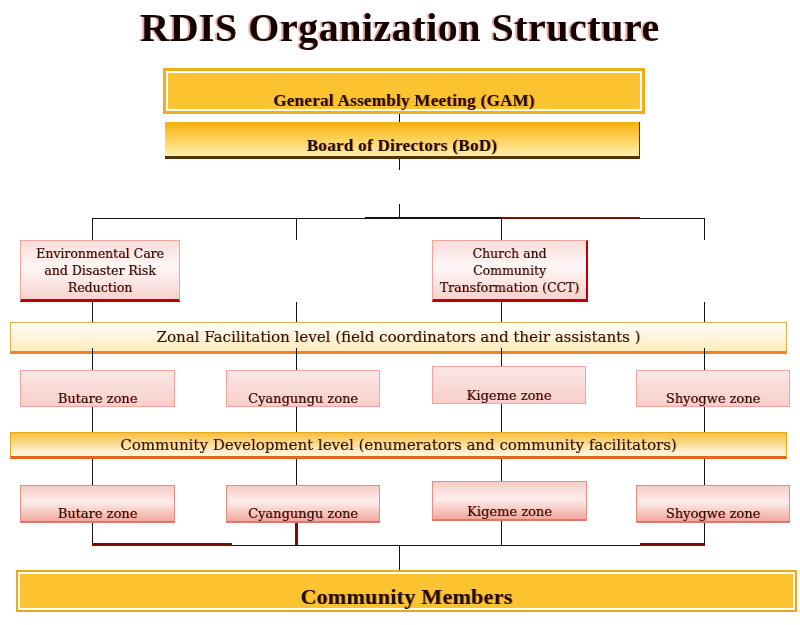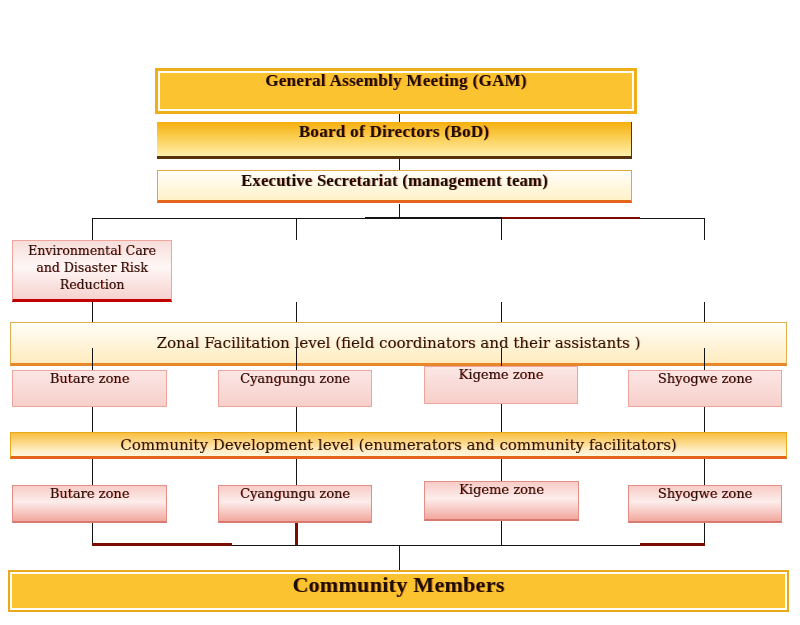--- a/index.html
+++ b/index.html
@@ -5,21 +5,21 @@
   html,body { margin:0; padding:0; background:#ffffff; }
   .stage {
     position:relative; width:800px; height:625px; background:#ffffff;
     font-family:"DejaVu Serif", serif; overflow:hidden;
   }
   .title {
     position:absolute; left:0; right:0; top:4px; text-align:center;
     font-family:"Liberation Serif", serif; font-weight:bold; font-size:40px;
     color:#140200; text-shadow:-2px 0 0 rgba(200,20,0,0.35); letter-spacing:0.5px;
   }
-  .box { position:absolute; box-sizing:border-box; display:flex; align-items:flex-start; justify-content:center; text-align:center; }
+  .box { position:absolute; box-sizing:border-box; display:flex; align-items:flex-end; justify-content:center; text-align:center;margin-left:8px; }
   .goldtext {
     font-family:"Liberation Serif", serif; font-weight:bold; font-size:17px;
     color:#1F0E00; text-shadow:1px 0 0 rgba(150,20,0,0.45); letter-spacing:0.3px;
   }
   .gambox {
     left:155px; top:68px; width:482px; height:46px;
     background:#FBC32F; border:3px solid #EFAF1D;
     box-shadow: inset 0 0 0 2px #FDFDF4;
   }
   .bodbox {
@@ -31,21 +31,21 @@
     left:157px; top:170px; width:475px; height:33px;
     background:linear-gradient(180deg,#FFFEFA,#FFF1C8);
     border:1px solid #DFA83E; border-bottom:3px solid #E2651B;
   }
   .execbox .goldtext { font-size:16.5px; }
   .bar {
     position:absolute; box-sizing:border-box; display:flex; align-items:center; justify-content:center;
     text-align:center; font-size:15px; color:#2A1300; text-shadow:0.8px 0 0 rgba(160,30,0,0.35);
   }
   .zonalbar {
-    left:10px; top:322px; width:777px; height:44px;
+    left:10px; top:322px; width:777px; height:32px;
     background:linear-gradient(180deg,#FFFEF9,#FFEBBE);
     border:1px solid #DFAE4E; border-bottom:3px solid #E8862A;justify-content:center;
   }
   .commbar {
     left:10px; top:432px; width:777px; height:27px;
     background:linear-gradient(180deg,#F9BE3E 0%,#FFF0CC 80%,#FFF6DE 100%);
     border:1px solid #E9A91C; border-bottom:3px solid #E2651B;
   }
   .dept {
     top:240px; height:62px; padding:2px 6px;
@@ -78,45 +78,46 @@
   .v { width:1px; }
   .h { height:1px; }
   .thick { height:2px; }
   .red { background:#7B0C00; }
 </style>
 </head>
 <body>
 
 <div class="stage">
 
+  <div class="title">RDIS Organization Structure</div>
 
   <div class="box gambox">
     <span class="goldtext">General Assembly Meeting (GAM)</span>
   </div>
   <div class="box bodbox">
     <span class="goldtext">Board of Directors (BoD)</span>
-  </div>
-  <div class="box execbox">
-    <span class="goldtext">Executive Secretariat (management team)</span>
   </div>
 
   <div class="line v" style="left:399px; top:114px; height:8px;"></div>
   <div class="line v" style="left:399px; top:159px; height:11px;"></div>
 
   <div class="line v" style="left:399px; top:204px; height:14px;"></div>
   <div class="line h" style="left:92px; top:218px; width:613px;"></div>
   <div class="line h thick" style="left:365px; top:217px; width:137px;"></div>
   <div class="line h thick red" style="left:502px; top:217px; width:138px;"></div>
   <div class="line v" style="left:92px;  top:218px; height:22px;"></div>
   <div class="line v" style="left:296px; top:218px; height:22px;"></div>
   <div class="line v" style="left:501px; top:218px; height:22px;"></div>
   <div class="line v" style="left:704px; top:218px; height:22px;"></div>
 
   <div class="box dept" style="left:12px;  width:160px;">
     <span>Environmental Care and Disaster Risk Reduction</span>
+  </div>
+  <div class="box dept redright" style="left:424px; width:156px;">
+    <span>Church and Community Transformation (CCT)</span>
   </div>
 
   <div class="line v" style="left:92px;  top:302px; height:20px;"></div>
   <div class="line v" style="left:296px; top:302px; height:20px;"></div>
   <div class="line v" style="left:501px; top:302px; height:20px;"></div>
   <div class="line v" style="left:704px; top:302px; height:20px;"></div>
 
   <div class="bar zonalbar">
     <span>Zonal Facilitation level (field coordinators and their assistants )</span>
   </div>

